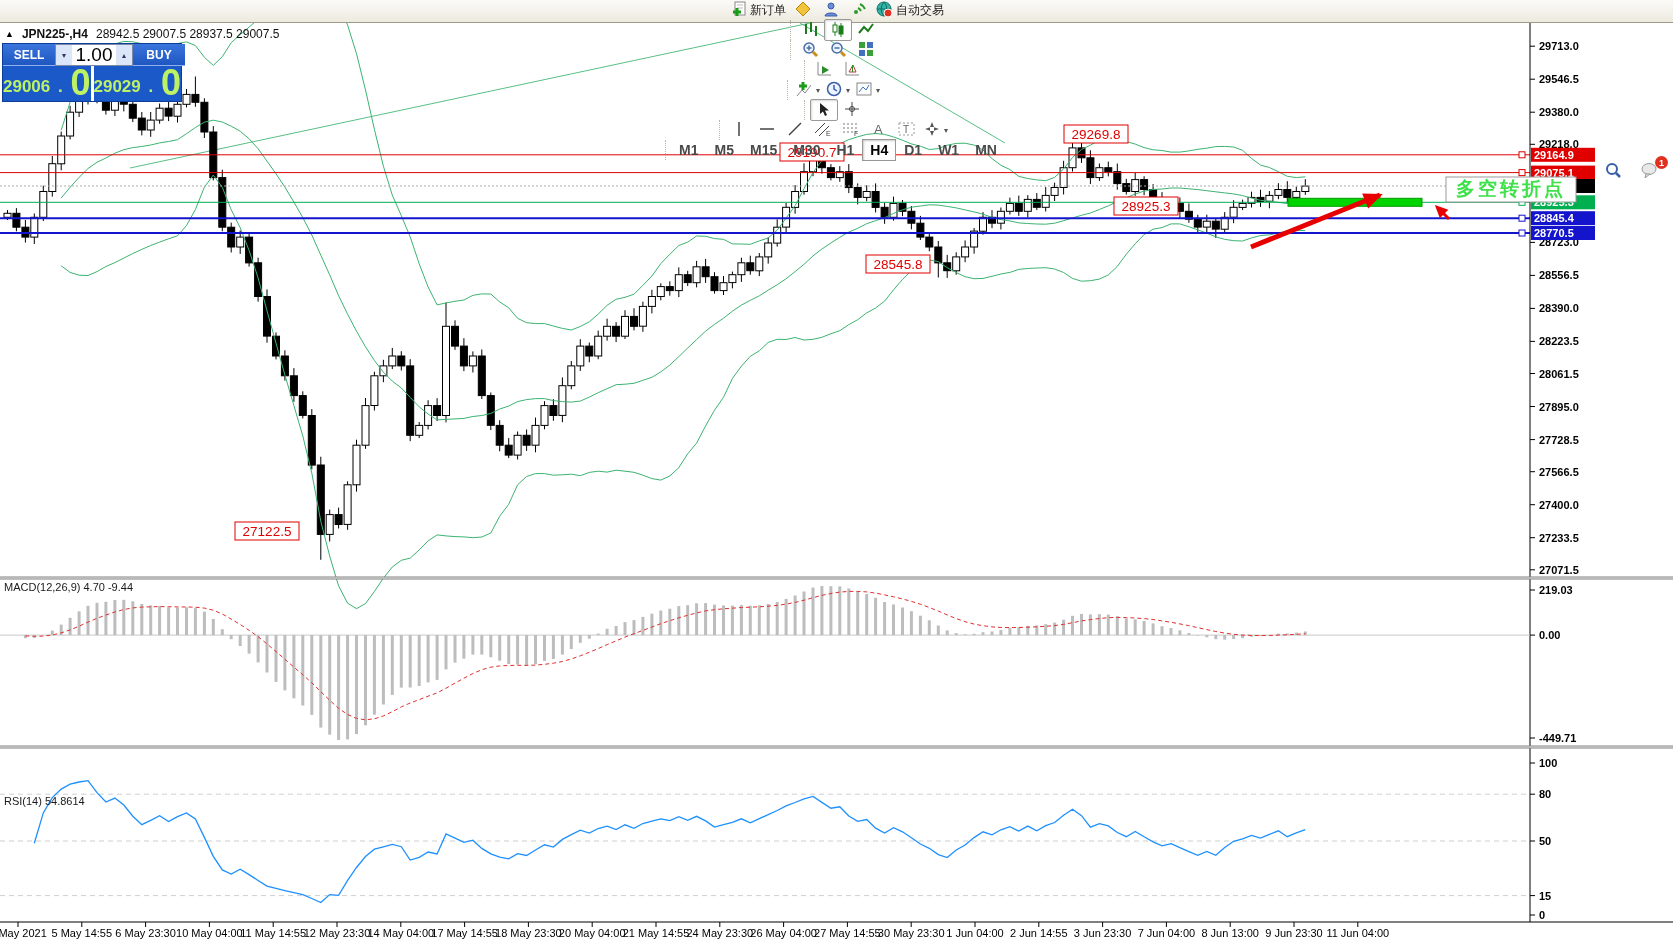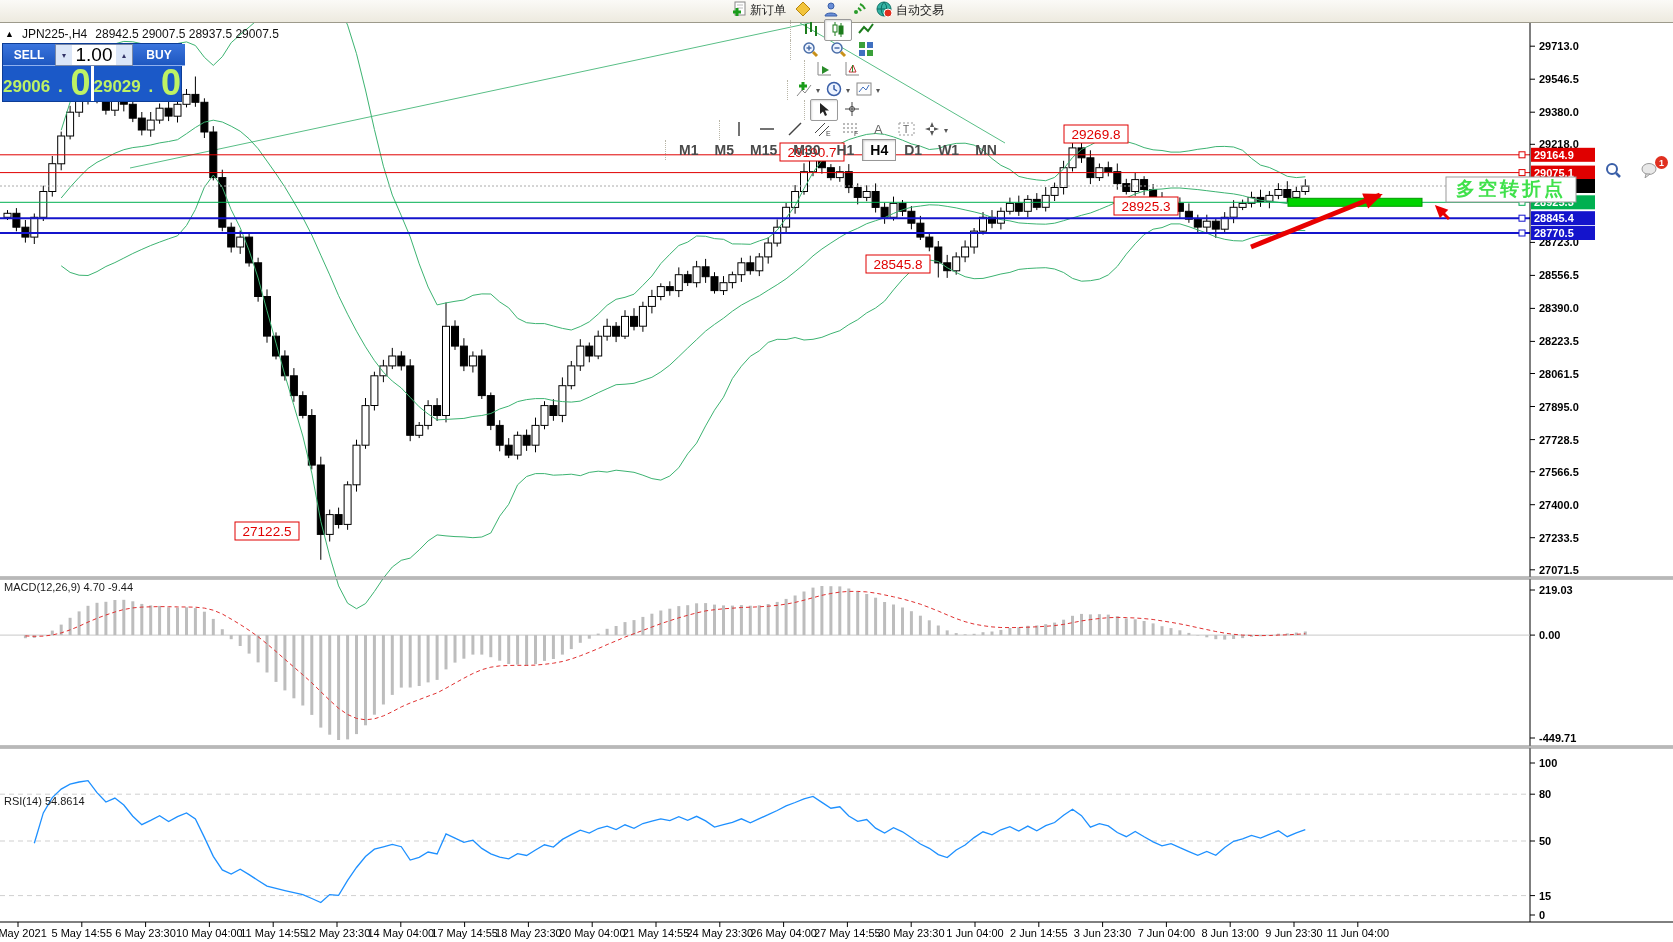--- a/index.html
+++ b/index.html
@@ -17,21 +17,21 @@
   .caret{font-size:8px;color:#555;margin-left:1px;}
   .tf{font-weight:bold;font-size:14px;color:#4a4a4a;padding:2px 7px;border:1px solid transparent;}
   .tf.active{background:#fdfdfd;border:1px solid #979797;box-shadow:inset 1px 1px 2px rgba(0,0,0,.2);color:#000;}
   #tb-right{margin-left:auto;display:flex;align-items:center;gap:8px;padding-right:10px;}
   .badge{position:absolute;right:-6px;top:-5px;background:#e03020;color:#fff;border-radius:50%;
     width:13px;height:13px;font-size:9px;font-weight:bold;display:flex;align-items:center;justify-content:center;}
   
   #chart-svg{position:absolute;left:0;top:23px;}
   #title-overlay{position:absolute;left:5px;top:27px;font-size:12px;color:#111;display:flex;gap:8px;align-items:center;z-index:20;}
   #title-overlay .tri{font-size:9px;color:#000;}
-  #title-overlay .sym{font-weight:normal;}
+  #title-overlay .sym{font-weight:bold;}
   .indlabel{position:absolute;left:4px;font-size:11px;color:#1a1a1a;z-index:20;text-align:right;}
   
   #oneclick{position:absolute;left:3px;top:44px;width:178px;height:57px;background:#1b59c8;z-index:30;
     box-shadow:0 0 0 1px #0d3d96;}
   #oneclick .row1{display:flex;height:22px;align-items:stretch;}
   .tradebtn{flex:0 0 52px;background:linear-gradient(#3a74dd,#1e57c0);color:#fff;font-weight:bold;
     font-size:12px;border:none;border-bottom:1px solid #8fb0ef;font-family:"Liberation Sans",sans-serif;}
   .volbox{flex:1;display:flex;background:#fff;border:1px solid #7b8aa8;align-items:stretch;}
   .spin{width:16px;border:none;background:#dbe6f8;color:#336;font-size:8px;padding:0;}
   .volbox input{flex:1;border:none;outline:none;text-align:center;font-size:19px;width:40px;

